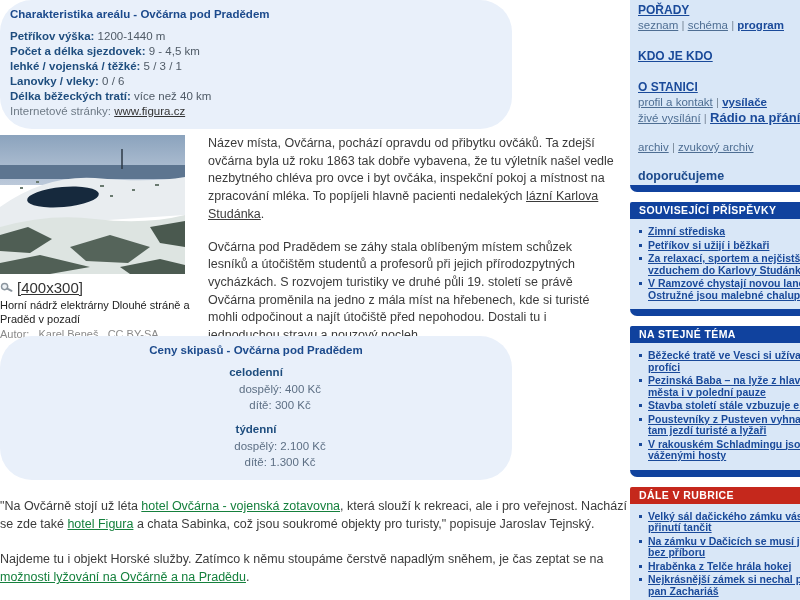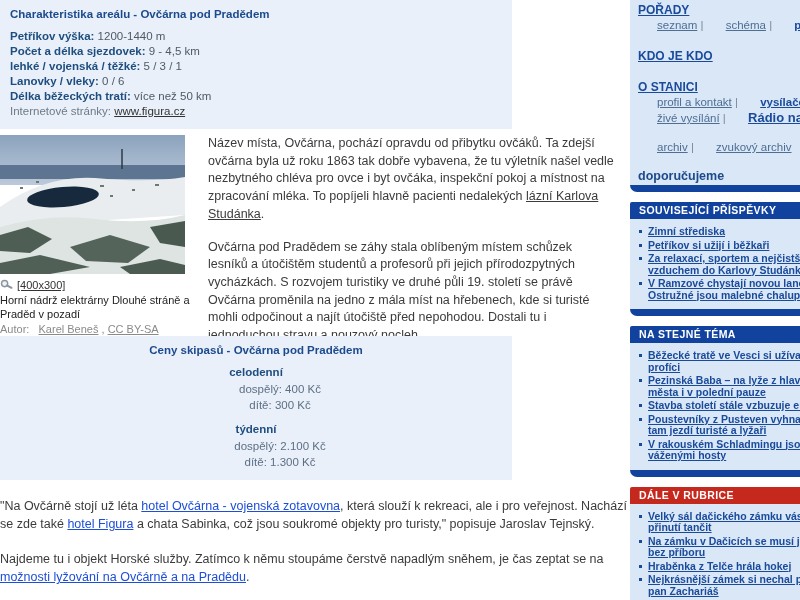--- a/index.html
+++ b/index.html
@@ -2,57 +2,57 @@
 <html><head>
 <meta charset="utf-8">
 <style>
   * { margin:0; padding:0; box-sizing:border-box; }
   html,body { background:#fff; }
   body { width:800px; height:600px; overflow:hidden; font-family:"Liberation Sans","DejaVu Sans",sans-serif; }
   .page { position:relative; width:800px; height:600px; overflow:hidden; background:#fff; }
 
   
   .main { position:absolute; left:0; top:0; width:630px; }
-  .infobox { position:absolute; left:0; width:512px; background:#e9f0fa; padding:8px 10px 10px 10px; }
+  .infobox { position:absolute; left:0; width:512px; background:#e9f0fa; padding:8px 10px 10px 10px;border-radius:32px; }
   .infobox.charbox { top:0; min-height:126px; }
   .infobox.pricebox { top:336px; min-height:134px;text-align:center; }
   .ib-title { font-size:11.5px; font-weight:bold; color:#1c4a8c; margin-bottom:9px; }
   .ib-row { font-size:11.5px; line-height:15px; color:#4f5a66; }
   .ib-label { font-weight:bold; color:#1e4d7e; }
   .ib-label.plain { font-weight:normal; color:#6e7a86; }
   .ib-link { color:#333; text-decoration:underline; }
   .pg-name { font-size:11.5px; font-weight:bold; color:#1e4d7e; margin:10px 0 3px 0; }
   .pg-row { font-size:11.5px; line-height:16px; color:#5d6f84;margin-left:48px; }
 
   .media-row { position:absolute; left:0; top:135px; width:614px; display:flex; }
   .photo-col { width:196px; flex:0 0 196px; }
   .photo-frame { width:185px; height:139px; display:block; }
-  .photo-links { margin-top:5px; display:flex; align-items:center; gap:4px; font-size:11px; }
+  .photo-links { margin-top:5px; display:flex; align-items:center; gap:4px; font-size:15px; }
   .zoom-link { color:#333; text-decoration:underline; }
   .caption { margin-top:3px; font-size:11px; line-height:13.5px; color:#222; }
   .author-line { margin-top:2px; font-size:11px; color:#8a8a8a; }
   .author-line a { color:#8a8a8a; text-decoration:underline; }
   .article-col { margin-left:12px; width:406px; }
   .article-col p { font-size:12.5px; line-height:17.7px; color:#3b3b3b; }
   .article-col p + p { margin-top:15px; }
   .article-col a { color:#3b3b3b; text-decoration:underline; }
 
   .bottom-text { position:absolute; left:0; top:497px; width:628px; }
   .bottom-text p { font-size:12.5px; line-height:18px; color:#3b3b3b; }
   .bottom-text p + p { margin-top:17px; }
-  .bottom-text a { color:#1d4ed8; text-decoration:underline;text-align:center; }
+  .bottom-text a { color:#15803d; text-decoration:underline;text-align:center; }
 
   
   .sidebar { position:absolute; left:630px; top:0; width:218px; }
   .navbox { background:#d9e7f7; padding:0 8px 0 8px; height:185px; overflow:hidden; }
   .navbox-bar, .sec-bar { height:7px; background:#10429e; border-radius:0 0 0 7px; }
   .nav-heading { display:inline-block; font-size:12px; font-weight:bold; color:#1a4a9a; text-decoration:underline; margin:3px 0 1px 0; }
   .nav-heading.cut-top { margin-top:-7px; }
   .nav-row { font-size:11.5px; margin:1px 0 2px 0; white-space:nowrap; color:#7a8a9a; }
-  .nav-row a { color:#4e6e93; text-decoration:underline; font-weight:normal;margin-left:19px; }
+  .nav-row a { color:#4e6e93; text-decoration:underline; font-weight:normal; }
   .nav-row a.b { color:#1a4a9a; font-weight:bold; }
   .nav-row a.big { font-size:13px; }
   .nav-gap { height:13px; }
   .nav-label { font-size:12.5px; font-weight:bold; color:#1c4a8c; margin:1px 0 1px 0; }
 
   .sec { margin-top:10px; }
   .sec-header { height:17px; line-height:17px; padding-left:9px; font-size:10.5px; font-weight:bold; color:#fff; letter-spacing:.4px; border-radius:2px 2px 0 0; }
   .sec-header.blue { background:#10429e; }
   .sec-header.red  { background:#c5281c; }
   .sec-body { background:#d9e7f7; padding:7px 4px 6px 8px; }
@@ -69,21 +69,21 @@
 
   <div class="main">
 
     <div class="infobox charbox">
       <div class="ib-title">Charakteristika areálu - Ovčárna pod Pradědem</div>
       <div id="info-rows">
           <div class="ib-row"><span class="ib-label">Petříkov výška:</span> <span class="ib-value">1200-1440 m</span></div>
           <div class="ib-row"><span class="ib-label">Počet a délka sjezdovek:</span> <span class="ib-value">9 - 4,5 km</span></div>
           <div class="ib-row"><span class="ib-label">lehké / vojenská / těžké:</span> <span class="ib-value">5 / 3 / 1</span></div>
           <div class="ib-row"><span class="ib-label">Lanovky / vleky:</span> <span class="ib-value">0 / 6</span></div>
-          <div class="ib-row"><span class="ib-label">Délka běžeckých tratí:</span> <span class="ib-value">více než 50 km</span></div>
+          <div class="ib-row"><span class="ib-label">Délka běžeckých tratí:</span> <span class="ib-value">více než 40 km</span></div>
           <div class="ib-row"><span class="ib-label plain">Internetové stránky:</span> <a class="ib-link" href="#">www.figura.cz</a></div>
         </div>
     </div>
 
     <div class="media-row">
       <div class="photo-col">
         <svg class="photo-frame" viewBox="0 0 185 139" preserveAspectRatio="none">
           <defs>
             <linearGradient id="sky" x1="0" y1="0" x2="0" y2="1">
               <stop offset="0" stop-color="#8ba3bd"></stop>

